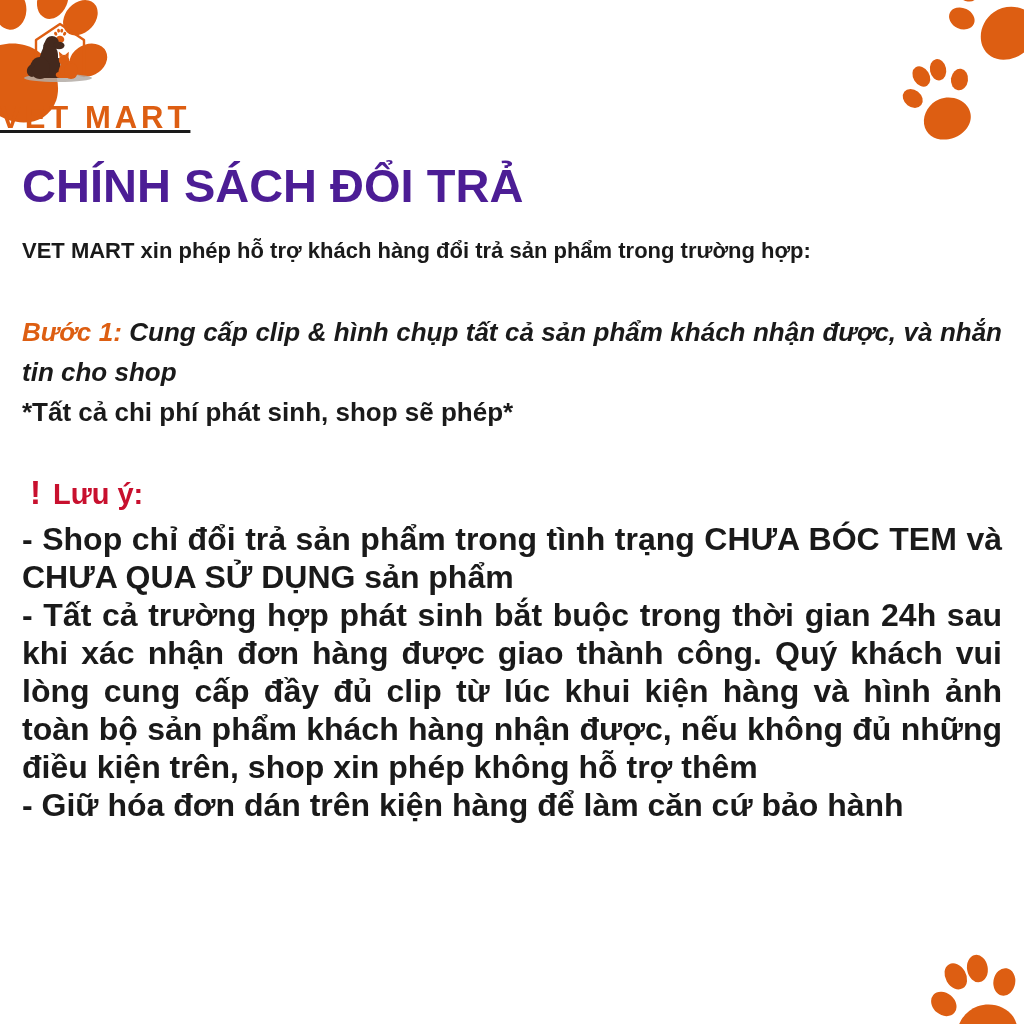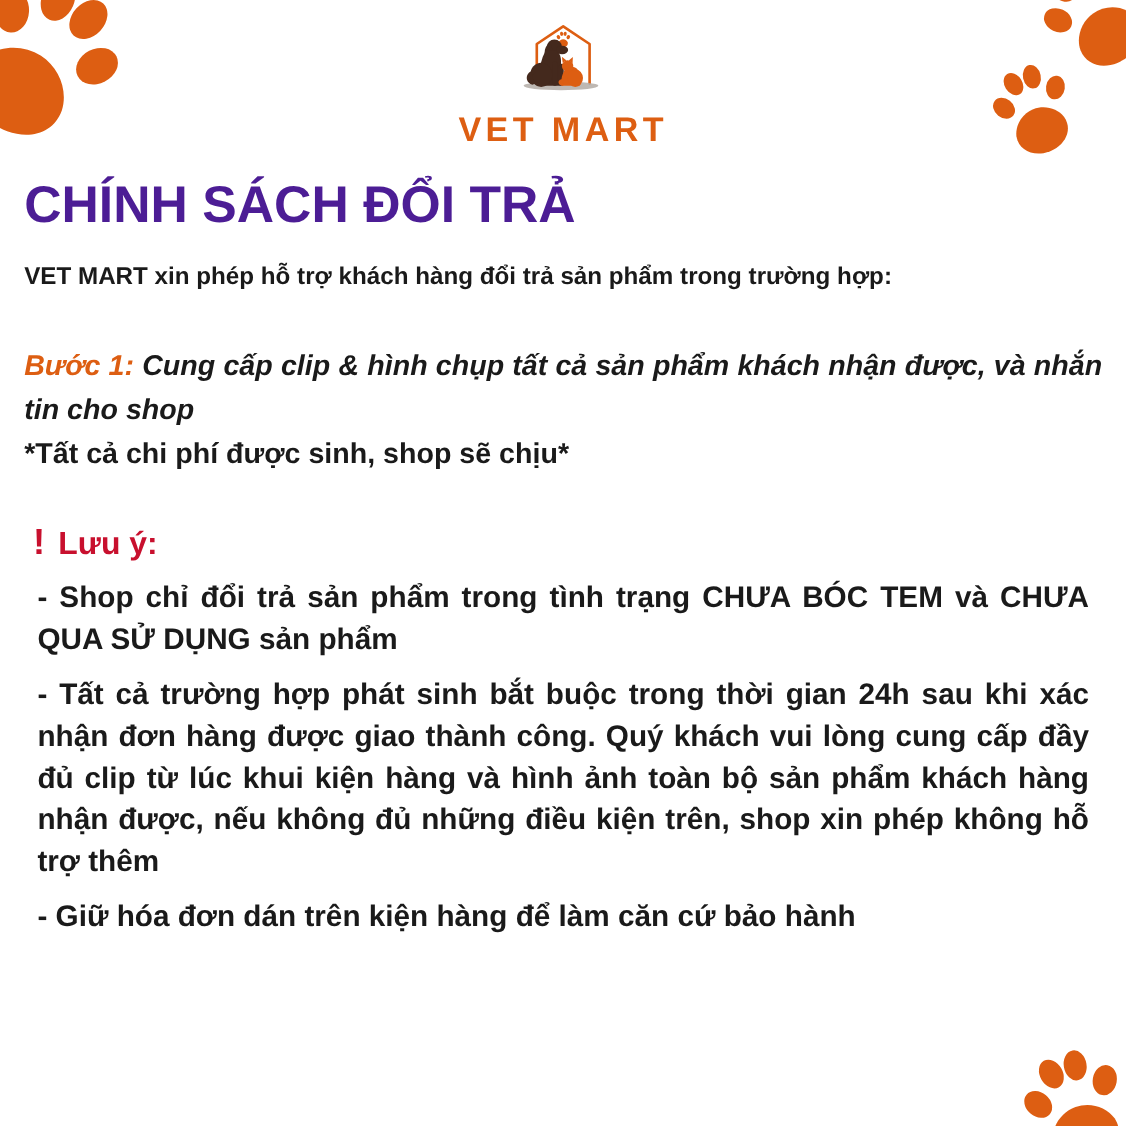--- a/index.html
+++ b/index.html
@@ -19,21 +19,21 @@
   }
   svg.paw{position:absolute;}
   svg.paw use{fill:var(--accent-orange);}
   .paw-tl{left:-47px;top:-29px;width:165px;height:165px;transform:rotate(33deg);}
   .paw-tr-corner{left:940px;top:-41px;width:110px;height:110px;transform:rotate(-35deg);}
   .paw-tr{left:895px;top:56px;width:90px;height:90px;transform:rotate(-22deg);}
   .paw-br{left:921px;top:951px;width:115px;height:115px;transform:rotate(-20deg);}
 
   header{
     position:absolute;top:16px;left:0;right:0;
-    display:flex;flex-direction:column;align-items:center;
+    display:flex;flex-direction:column;text-decoration:underline;
   }
   .logo-art{width:120px;height:84px;}
   .brand{
     color:var(--accent-orange);
     font-weight:bold;font-size:31px;letter-spacing:4px;
     margin-top:0px;white-space:nowrap;
   }
 
   main{position:absolute;top:158px;left:22px;right:22px;}
   h1{
@@ -46,21 +46,21 @@
   .step-label{color:var(--accent-orange);}
   .footnote{margin:0;font-size:26px;font-weight:bold;line-height:40px;}
 
   .note-head{
     margin:42px 0 8px 0;padding-left:8px;
     display:flex;align-items:baseline;gap:12px;
     color:var(--alert-red);font-weight:bold;font-size:29px;
   }
   .note-head .excl{font-size:33px;}
   .note-title{text-underline-offset:5px;}
-  .note{margin:12px;font-size:27px;font-weight:bold;line-height:38px;text-align:justify;}
+  .note{margin:0;font-size:32px;font-weight:bold;line-height:38px;text-align:justify;}
 </style>
 </head>
 <body>
 
 <svg width="0" height="0" style="position:absolute" aria-hidden="true">
   <defs>
     <g id="pawshape">
       <path d="M50,48 C62,48 73,56 76,67 C79,80 70,90 57,93 C52,94 48,94 43,93 C30,90 21,80 24,67 C27,56 38,48 50,48 Z"></path>
       <ellipse cx="23" cy="36" rx="9.5" ry="12" transform="rotate(-30 23 36)"></ellipse>
       <ellipse cx="41" cy="17" rx="9" ry="12" transform="rotate(-10 41 17)"></ellipse>
@@ -116,21 +116,21 @@
 </header>
 
 <main>
   <h1>CHÍNH SÁCH ĐỔI TRẢ</h1>
 
   <p class="intro">VET MART xin phép hỗ trợ khách hàng đổi trả sản phẩm trong trường hợp:</p>
 
   <p class="step"><span class="step-label">Bước 1:</span> <span>Cung cấp clip &amp; hình chụp tất cả sản phẩm khách nhận được, và nhắn tin cho shop</span></p>
 
 
-  <p class="footnote">*Tất cả chi phí được sinh, shop sẽ chịu*</p>
+  <p class="footnote">*Tất cả chi phí phát sinh, shop sẽ phép*</p>
 
   <div class="note-head">
     <span class="excl">!</span>
     <span class="note-title">Lưu ý:</span>
   </div>
 
   <p class="note">- Shop chỉ đổi trả sản phẩm trong tình trạng CHƯA BÓC TEM và CHƯA QUA SỬ DỤNG sản phẩm</p>
   <p class="note">- Tất cả trường hợp phát sinh bắt buộc trong thời gian 24h sau khi xác nhận đơn hàng được giao thành công. Quý khách vui lòng cung cấp đầy đủ clip từ lúc khui kiện hàng và hình ảnh toàn bộ sản phẩm khách hàng nhận được, nếu không đủ những điều kiện trên, shop xin phép không hỗ trợ thêm</p>
   <p class="note">- Giữ hóa đơn dán trên kiện hàng để làm căn cứ bảo hành</p>
 </main>

